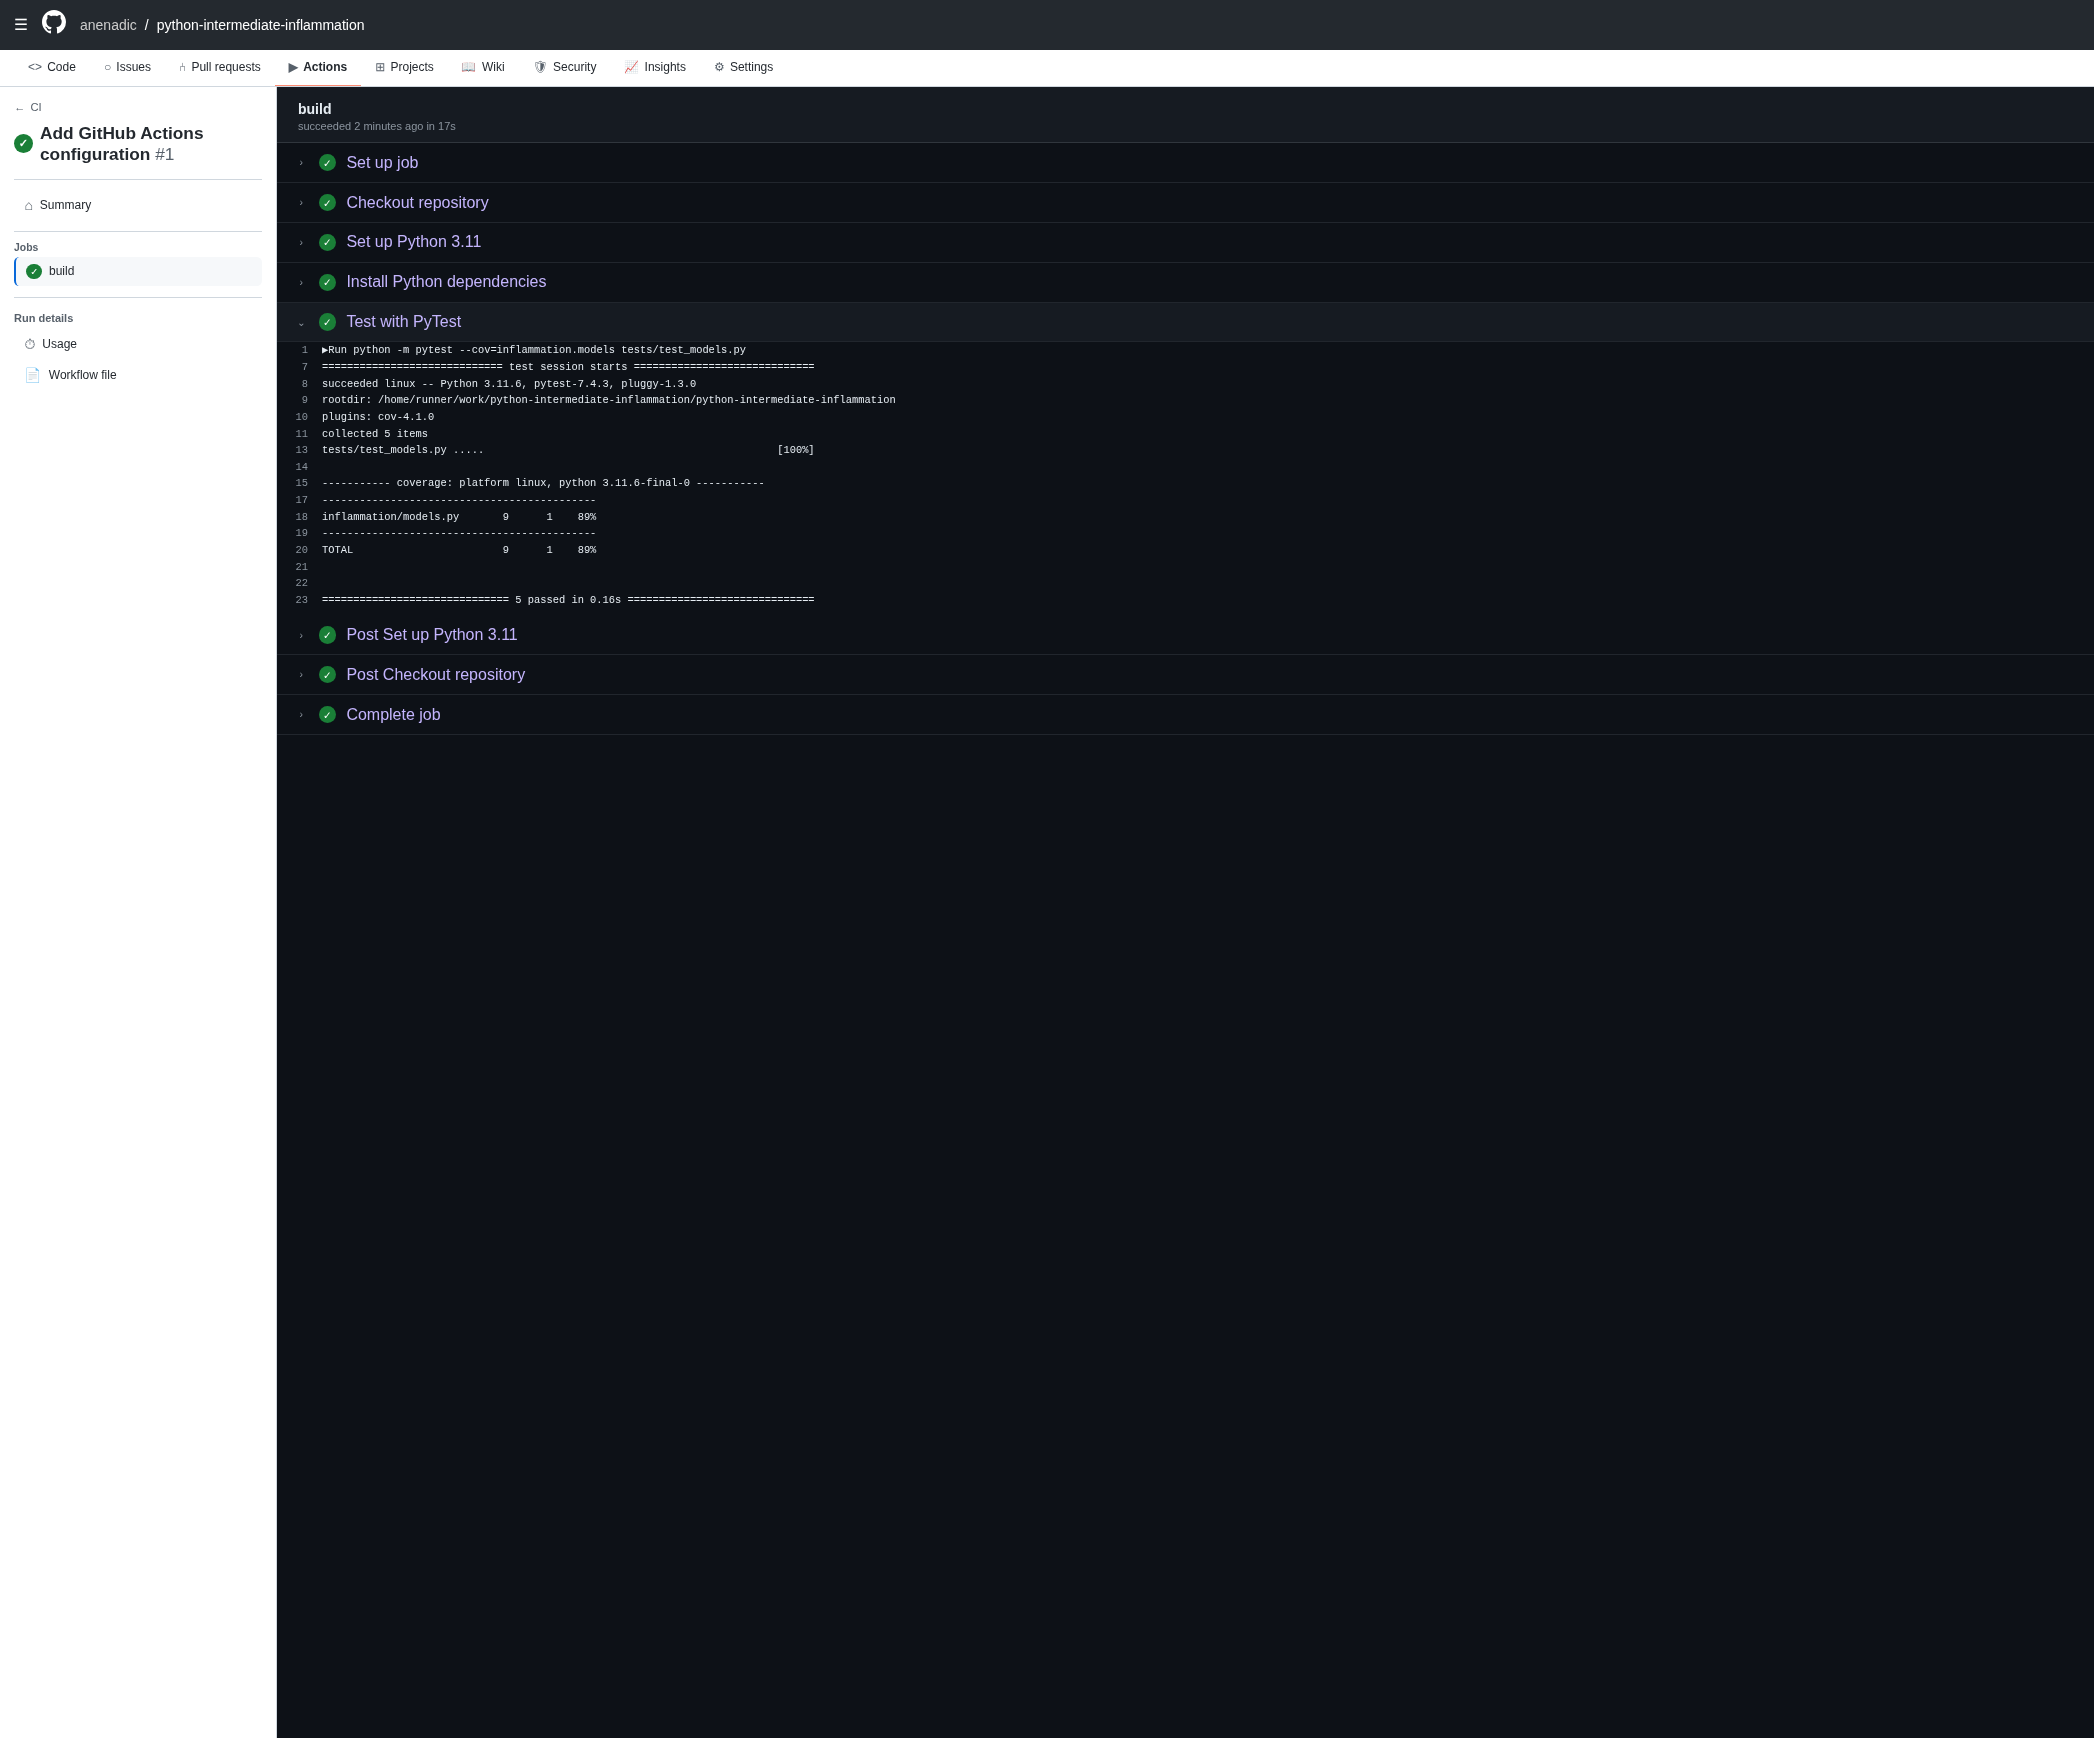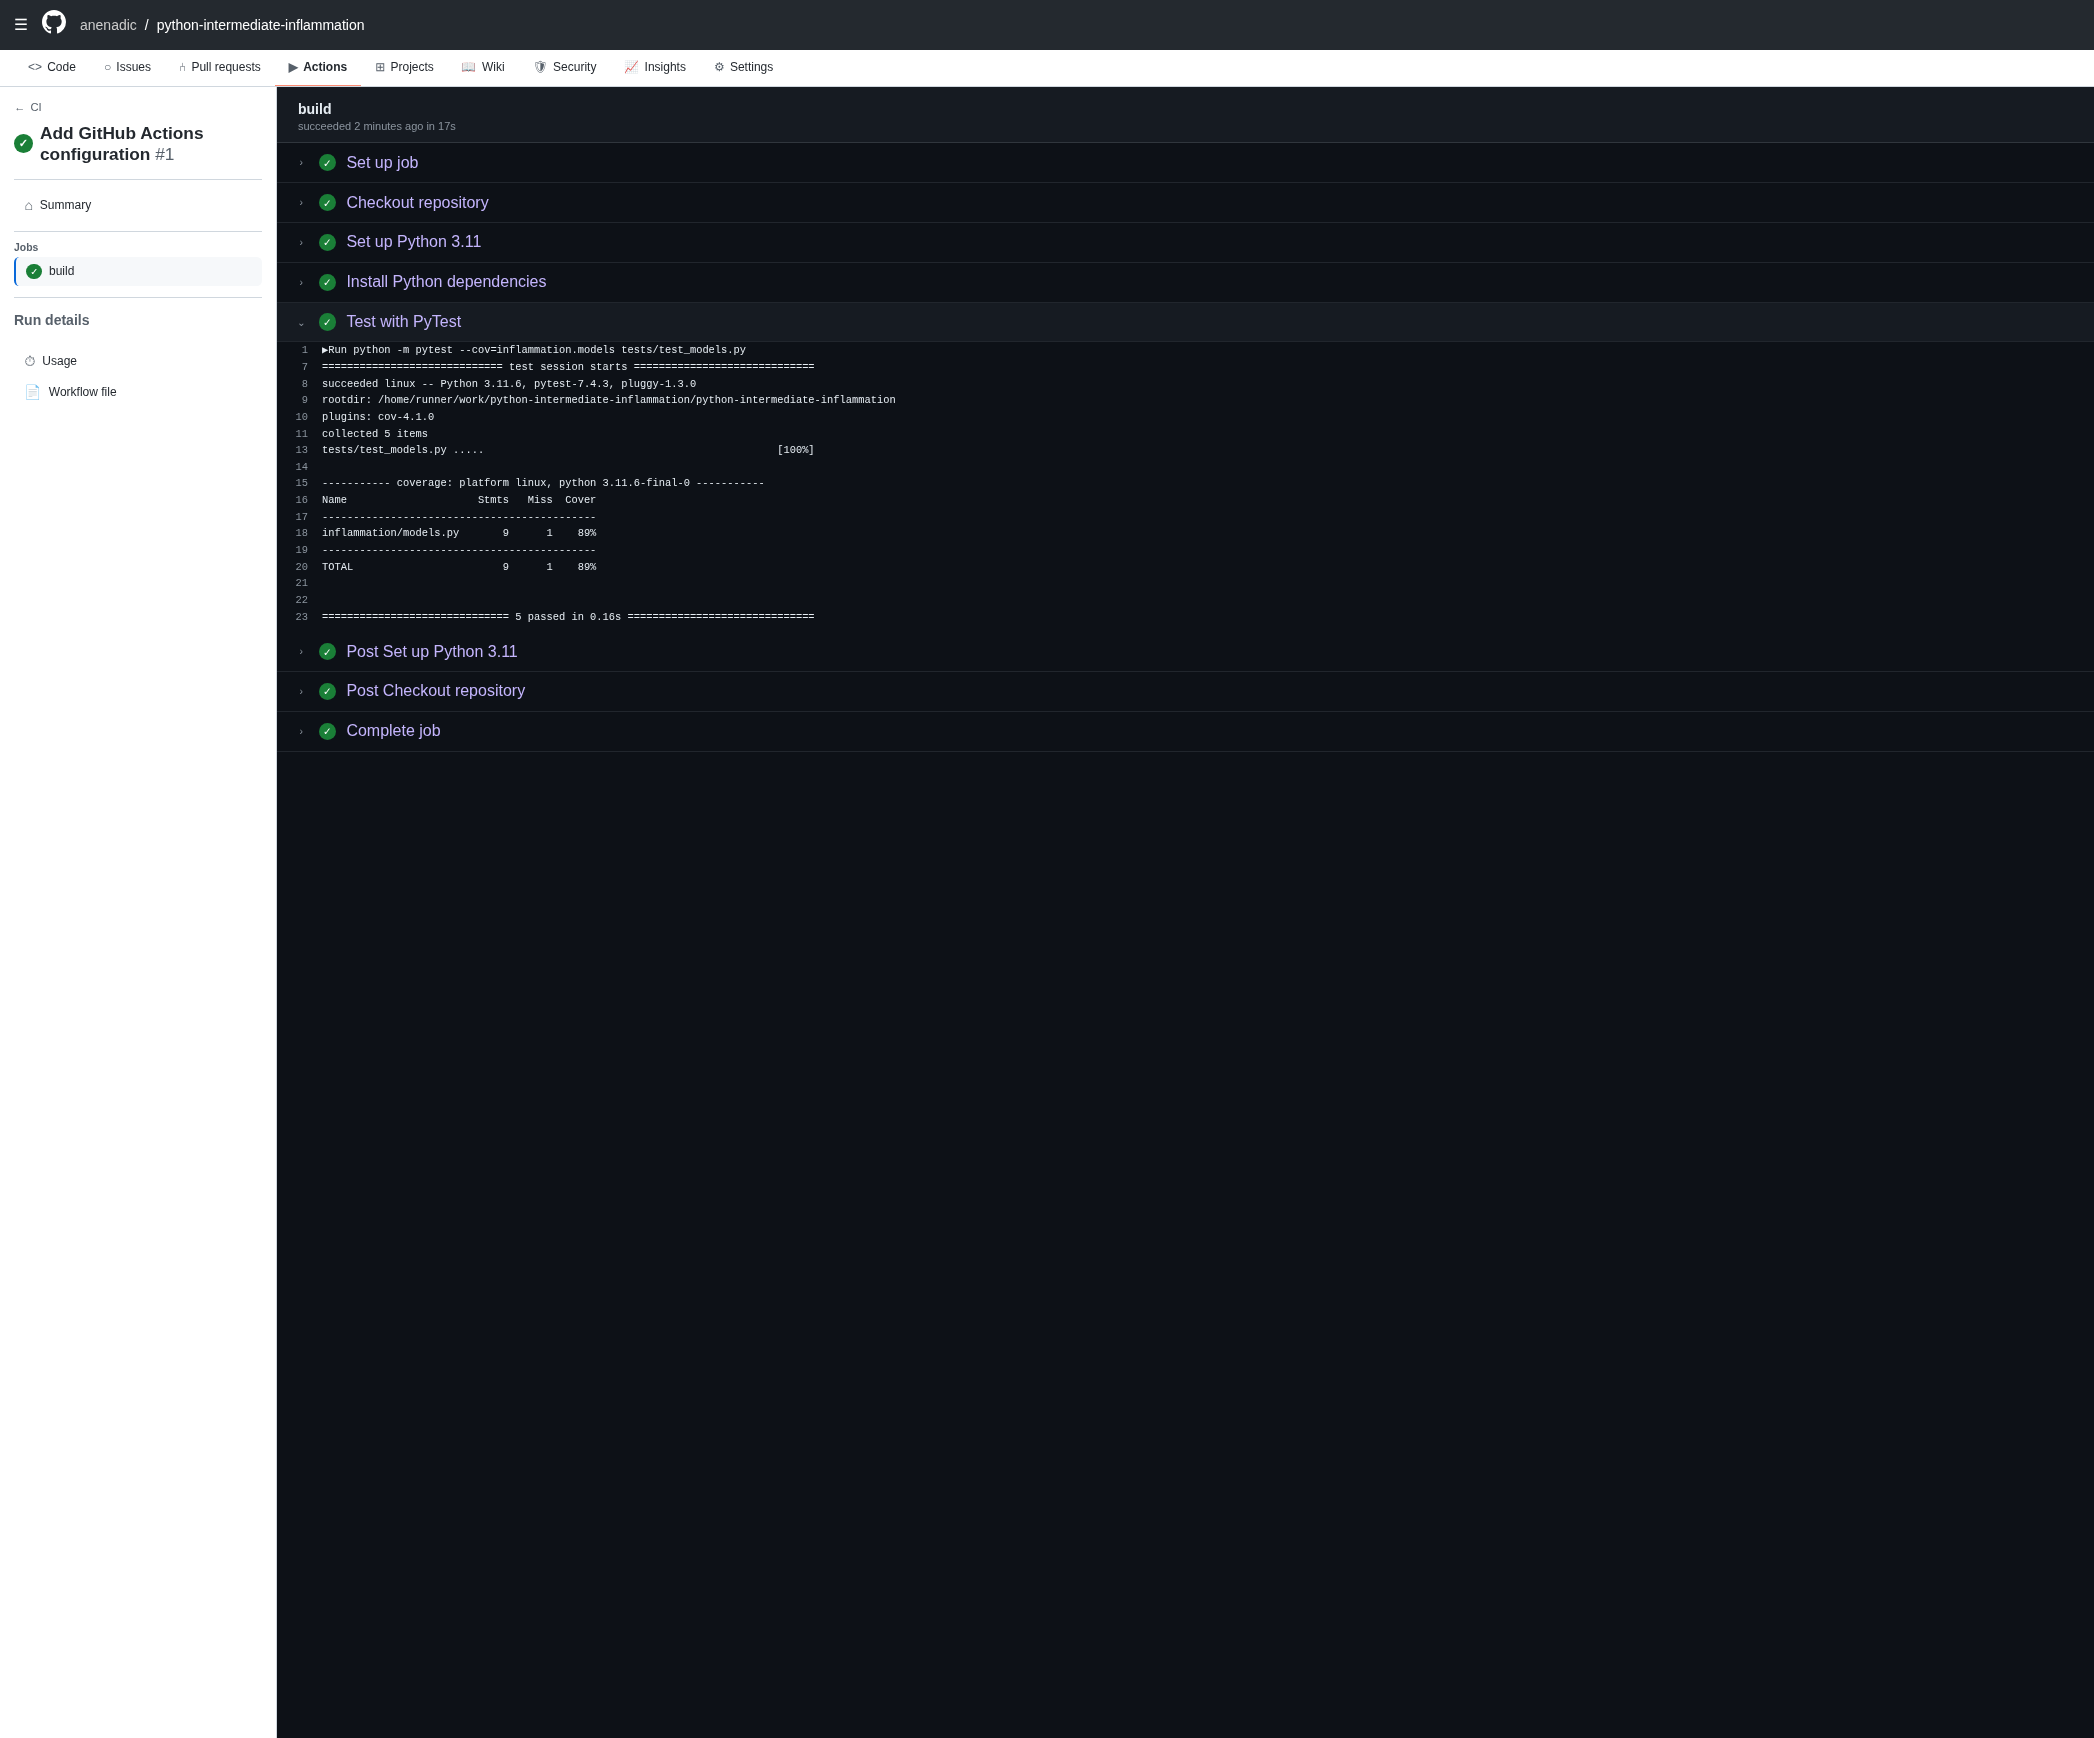--- a/index.html
+++ b/index.html
@@ -32,21 +32,21 @@
     .sidebar-divider { border: none; border-top: 0.9px solid #d0d7de; margin: 10.4px 0; }
 
     .sidebar-link { display: flex; align-items: center; gap: 7px; padding: 7px 10.4px; border-radius: 5.2px; color: #24292f; cursor: pointer; text-decoration: none; font-size: 12px; }
     .sidebar-link-icon { color: #57606a; font-size: 14px; }
 
     .sidebar-section-label { font-size: 10.4px; font-weight: 600; color: #57606a; text-transform: none; margin: 10.4px 0 3.5px 0; letter-spacing: 0; }
 
     .sidebar-job { display: flex; align-items: center; gap: 7px; padding: 7px 10.4px; border-radius: 5.2px; cursor: pointer; font-size: 12px; border-left: 2.6px solid transparent; }
     .sidebar-job.active { background: #f6f8fa; border-left: 2.6px solid #0969da; }
 
-    .run-details-label { font-size: 14px; font-weight: 600; color: #57606a; margin: 14px 0 18px 0; }
+    .run-details-label { font-size: 11px; font-weight: 600; color: #57606a; margin: 14px 0 5px 0; }
 
     .success-icon-sm { width: 15.6px; height: 15.6px; border-radius: 50%; background: #1a7f37; display: flex; align-items: center; justify-content: center; color: #fff; font-size: 9.5px; flex-shrink: 0; }
 
     
     .content { flex: 1; background: #0d1117; }
     .build-header { padding: 14px 21px 10.4px; background: #161b22; border-bottom: 0.9px solid #30363d; }
     .build-title { font-size: 14px; font-weight: 600; color: #e6edf3; margin-bottom: 3.5px; }
     .build-meta { font-size: 11px; color: #8b949e; }
 
     
@@ -236,24 +236,20 @@
             </div>
             <div class="terminal-line">
               <span class="line-number">14</span>
               <span class="line-content"></span>
             </div>
             <div class="terminal-line">
               <span class="line-number">15</span>
               <span class="line-content">----------- coverage: platform linux, python 3.11.6-final-0 -----------</span>
             </div>
             <div class="terminal-line">
-              <span class="line-number">16</span>
-              <span class="line-content">Name                     Stmts   Miss  Cover</span>
-            </div>
-            <div class="terminal-line">
               <span class="line-number">17</span>
               <span class="line-content">--------------------------------------------</span>
             </div>
             <div class="terminal-line">
               <span class="line-number">18</span>
               <span class="line-content">inflammation/models.py       9      1    89%</span>
             </div>
             <div class="terminal-line">
               <span class="line-number">19</span>
               <span class="line-content">--------------------------------------------</span>

